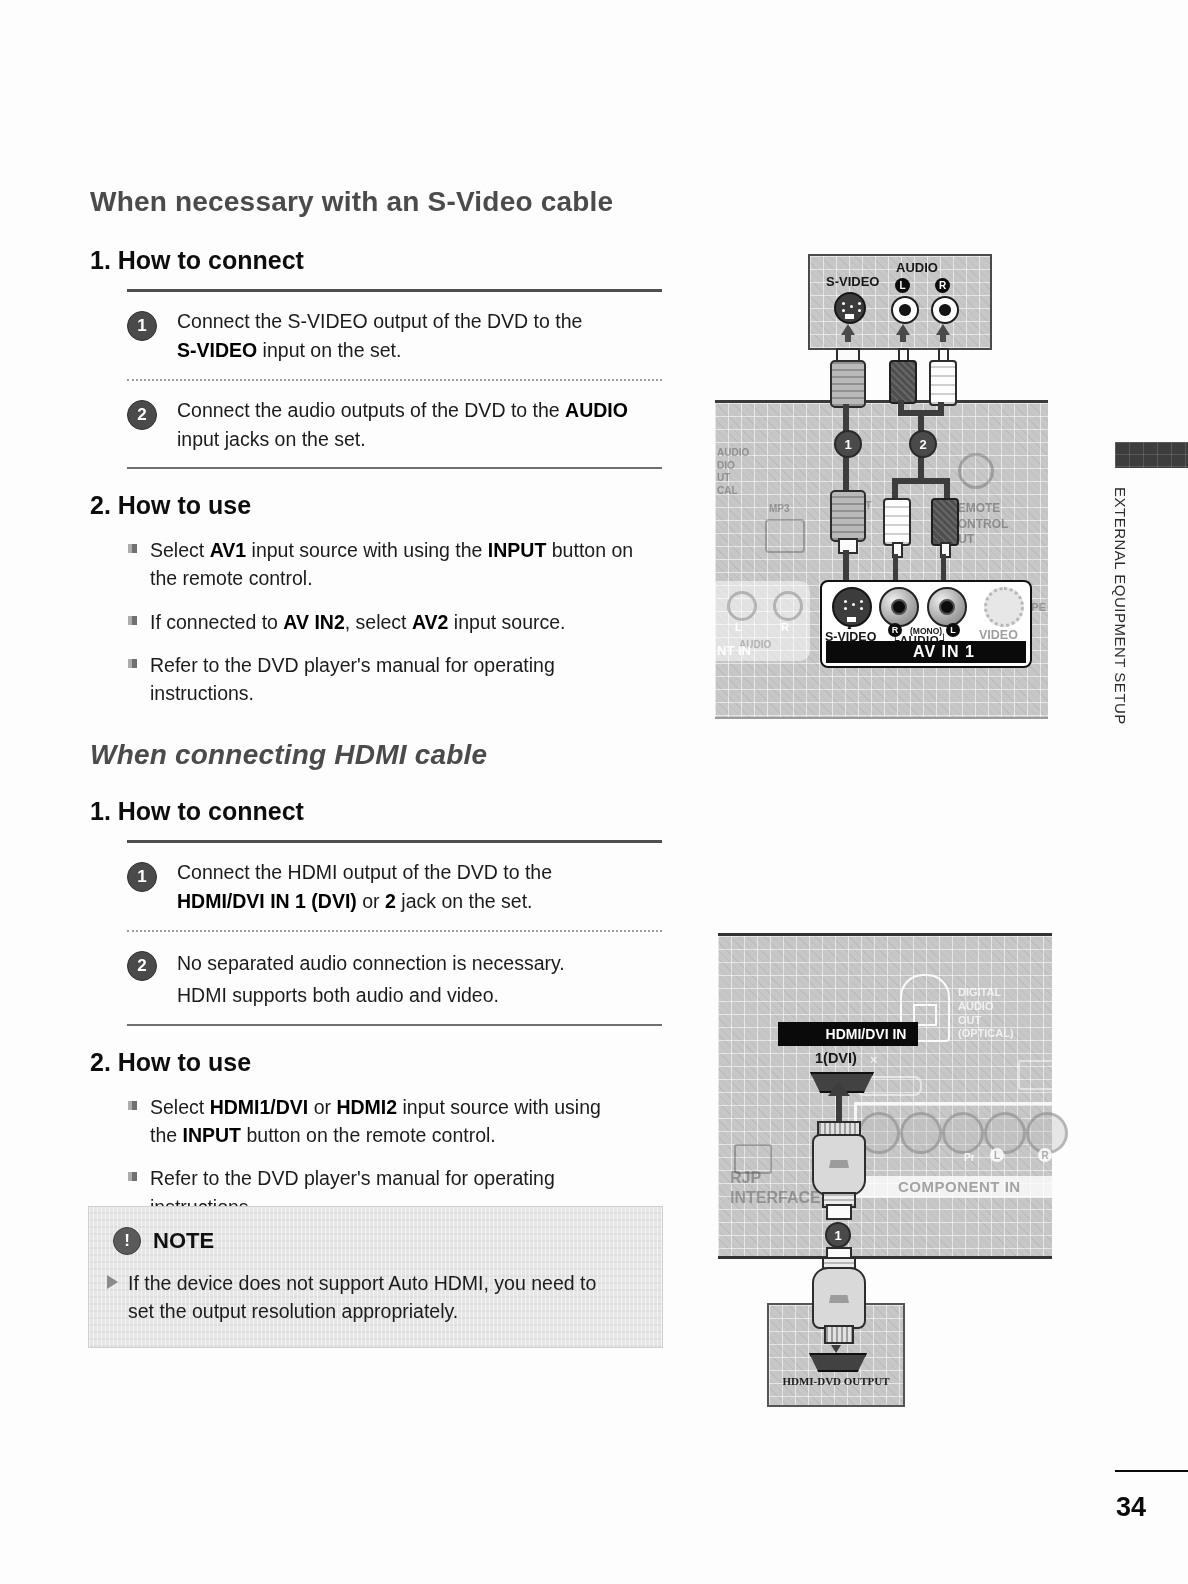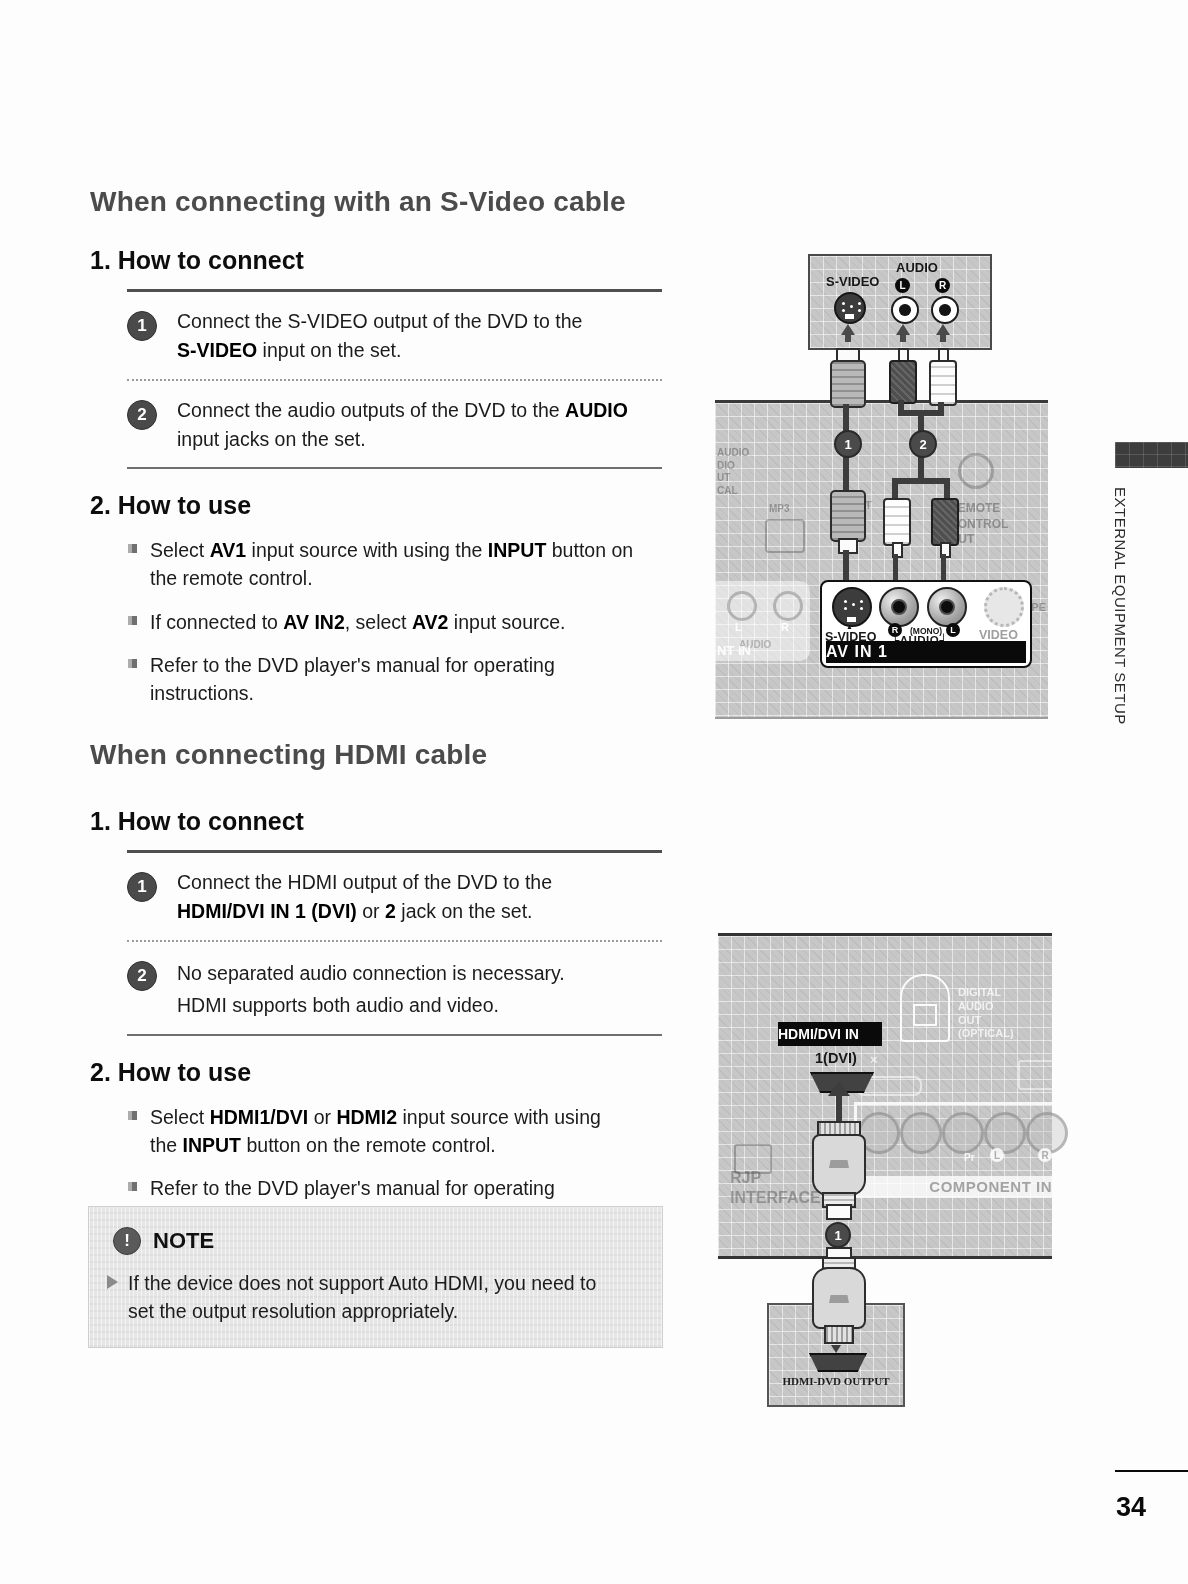--- a/index.html
+++ b/index.html
@@ -72,39 +72,39 @@
           border:2px solid #2a2a2a;font-size:13px;font-weight:bold;display:flex;align-items:center;justify-content:center;}
   .faded-text{position:absolute;font-weight:bold;white-space:pre-line;}
   .hdmi-port{position:absolute;background:#424242;border:2px solid #101010;
      clip-path:polygon(0 0,100% 0,84% 100%,16% 100%);}
   .hdmi-collar{position:absolute;border:2px solid #2d2d2d;
      background:repeating-linear-gradient(90deg,#9f9f9f 0 2px,#e2e2e2 2px 5px);}
   .hdmi-body{position:absolute;background:#d9d9d9;border:2px solid #2d2d2d;}
   .hdmi-glyph{position:absolute;background:rgba(0,0,0,.28);clip-path:polygon(8% 0,92% 0,100% 100%,0 100%);}
   .hdmi-neck{position:absolute;border:2px solid #2d2d2d;
      background:repeating-linear-gradient(0deg,#b9b9b9 0 2px,#ededed 2px 5px);}
-  .blackbar{position:absolute;background:#0a0a0a;color:#fff;font-weight:bold;}
+  .blackbar{position:absolute;background:#0a0a0a;color:#fff;font-weight:bold;text-align:center;padding-left:36px;}
 
   
   .side-tab{position:absolute;background:#3d3d3d;
      background-image:linear-gradient(rgba(255,255,255,.14) 1px,transparent 1px),
                       linear-gradient(90deg,rgba(255,255,255,.14) 1px,transparent 1px);
      background-size:14px 12px;}
   .side-vtext{position:absolute;writing-mode:vertical-rl;font-size:15px;color:#2b2b2b;
      letter-spacing:.5px;font-weight:normal;}
   .pageno-rule{position:absolute;border-top:2px solid #0a0a0a;}
   .pageno{position:absolute;font-size:27px;font-weight:bold;color:#0a0a0a;}
 </style>
 </head>
 <body>
 
 <div id="page">
 
   <div class="abs" style="left:90px;top:186px;width:572px;">
-    <h1 class="section-title">When connecting with an S-Video cable</h1>
+    <h1 class="section-title">When necessary with an S-Video cable</h1>
     <h2 class="howto">1. How to connect</h2>
     <div class="steps">
       <div class="step">
         <div class="nbadge">1</div>
         <div class="step-text">Connect the S-VIDEO output of the DVD to the
 <b>S-VIDEO</b> input on the set.</div>
       </div>
       <div class="dotline"></div>
       <div class="step">
         <div class="nbadge">2</div>
@@ -126,21 +126,21 @@
           </li>
         <li>
             <span class="sq"></span>
             <span class="bullet-text">Refer to the DVD player's manual for operating instructions.</span>
           </li>
       </ul>
     </div>
   </div>
 
   <div class="abs" style="left:90px;top:739px;width:572px;">
-    <h1 class="section-title" style="margin-bottom:36px;">When connecting HDMI cable</h1>
+    <h1 class="section-title" style="margin-bottom:26px;font-style:italic;">When connecting HDMI cable</h1>
     <h2 class="howto">1. How to connect</h2>
     <div class="steps">
       <div class="step">
         <div class="nbadge">1</div>
         <div class="step-text">Connect the HDMI output of the DVD to the
 <b>HDMI/DVI IN 1 (DVI)</b> or <b>2</b> jack on the set.</div>
       </div>
       <div class="dotline"></div>
       <div class="step">
         <div class="nbadge">2</div>
@@ -284,21 +284,21 @@
       <div class="abs" style="left:136px;top:166px;width:198px;height:74px;border-top:3px solid rgba(255,255,255,.85);border-left:3px solid rgba(255,255,255,.85);"></div>
       <div class="faded-jack" style="left:140px;top:176px;width:36px;height:36px;"></div>
       <div class="faded-jack" style="left:182px;top:176px;width:36px;height:36px;"></div>
       <div class="faded-jack" style="left:224px;top:176px;width:36px;height:36px;"></div>
       <div class="faded-jack" style="left:266px;top:176px;width:36px;height:36px;"></div>
       <div class="faded-jack" style="left:308px;top:176px;width:36px;height:36px;"></div>
       <div class="faded-text" style="left:246px;top:216px;font-size:10px;color:rgba(255,255,255,.85);">Pr</div>
       <div class="abs" style="left:272px;top:212px;width:14px;height:14px;border-radius:50%;background:rgba(255,255,255,.85);color:#adadad;font-size:10px;font-weight:bold;display:flex;align-items:center;justify-content:center;">L</div>
       <div class="abs" style="left:320px;top:212px;width:14px;height:14px;border-radius:50%;background:rgba(255,255,255,.85);color:#adadad;font-size:10px;font-weight:bold;display:flex;align-items:center;justify-content:center;">R</div>
       <div class="abs" style="left:136px;top:240px;width:198px;height:22px;background:rgba(255,255,255,.78);">
-        <div style="padding-left:44px;font-size:15px;font-weight:bold;color:#a3a3a3;line-height:22px;letter-spacing:.5px;text-align:right;">COMPONENT IN</div>
+        <div style="padding-left:44px;font-size:15px;font-weight:bold;color:#a3a3a3;line-height:22px;letter-spacing:.5px;">COMPONENT IN</div>
       </div>
 
       <div class="abs" style="left:16px;top:208px;width:34px;height:26px;border:2px solid rgba(80,80,80,.4);border-radius:3px;"></div>
       <div class="faded-text" style="left:12px;top:232px;font-size:16px;color:rgba(80,80,80,.45);line-height:1.25;">RJP
 INTERFACE</div>
     </div>
 
     <div class="cable" style="left:126px;top:162px;width:6px;height:34px;"></div>
     <div class="abs" style="left:118px;top:156px;width:0;height:0;border-left:11px solid transparent;border-right:11px solid transparent;border-bottom:15px solid #3d3d3d;"></div>
 

